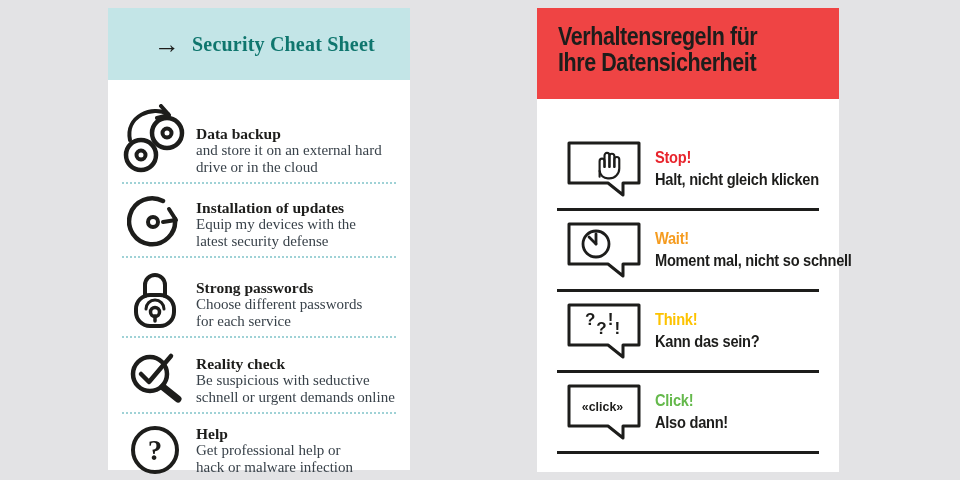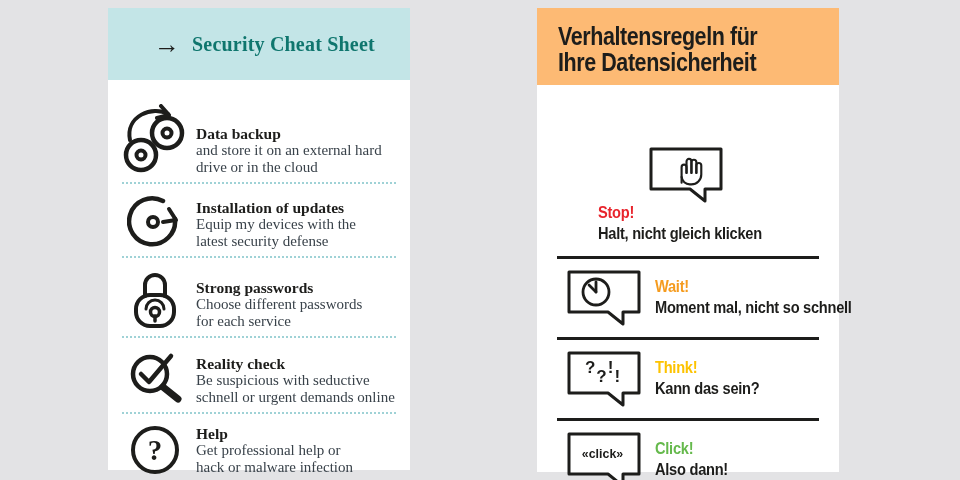--- a/index.html
+++ b/index.html
@@ -42,35 +42,35 @@
   .sec-desc{
     font-family:"Liberation Serif", serif;
     font-size:15px;line-height:1.13;color:#39424a;
   }
   .sec-desc span{display:block;}
   .ic{stroke:#1d1d1b;fill:none;stroke-linecap:round;stroke-linejoin:round;}
 
   
   #right-card{left:537px;width:302px;height:464px;}
   .rc-header{
-    height:77px;background:#fdba74;
+    height:91px;background:#ef4444;
     padding:15px 0 0 21px;box-sizing:border-box;
   }
   .cond{transform:scaleX(0.86);transform-origin:0 50%;white-space:nowrap;}
   .rc-title-line{
     font-weight:700;font-size:25px;line-height:1.04;
     color:#1d1d1b;letter-spacing:-0.5px;
   }
   .rc-body{padding:0 20px;}
   .rule-item{
     display:flex;align-items:center;
     padding:11px 0 11px 10px;
     border-bottom:3px solid #1d1d1b;
   }
-  .rule-item.first{padding-top:62px;flex-direction:column;}
+  .rule-item.first{padding-top:42px;}
   .rule-icon{position:relative;width:74px;height:56px;flex:none;margin-right:14px;}
   .rule-icon svg{position:absolute;left:0;top:0;}
   .bubble-text{
     position:absolute;left:3px;top:2px;width:66px;height:40px;
     display:flex;align-items:center;justify-content:center;
     font-weight:700;color:#1d1d1b;
   }
   .tb-char{font-size:17px;letter-spacing:1px;}
   .tb-up{position:relative;top:-5px;}
   .tb-down{position:relative;top:4px;}

